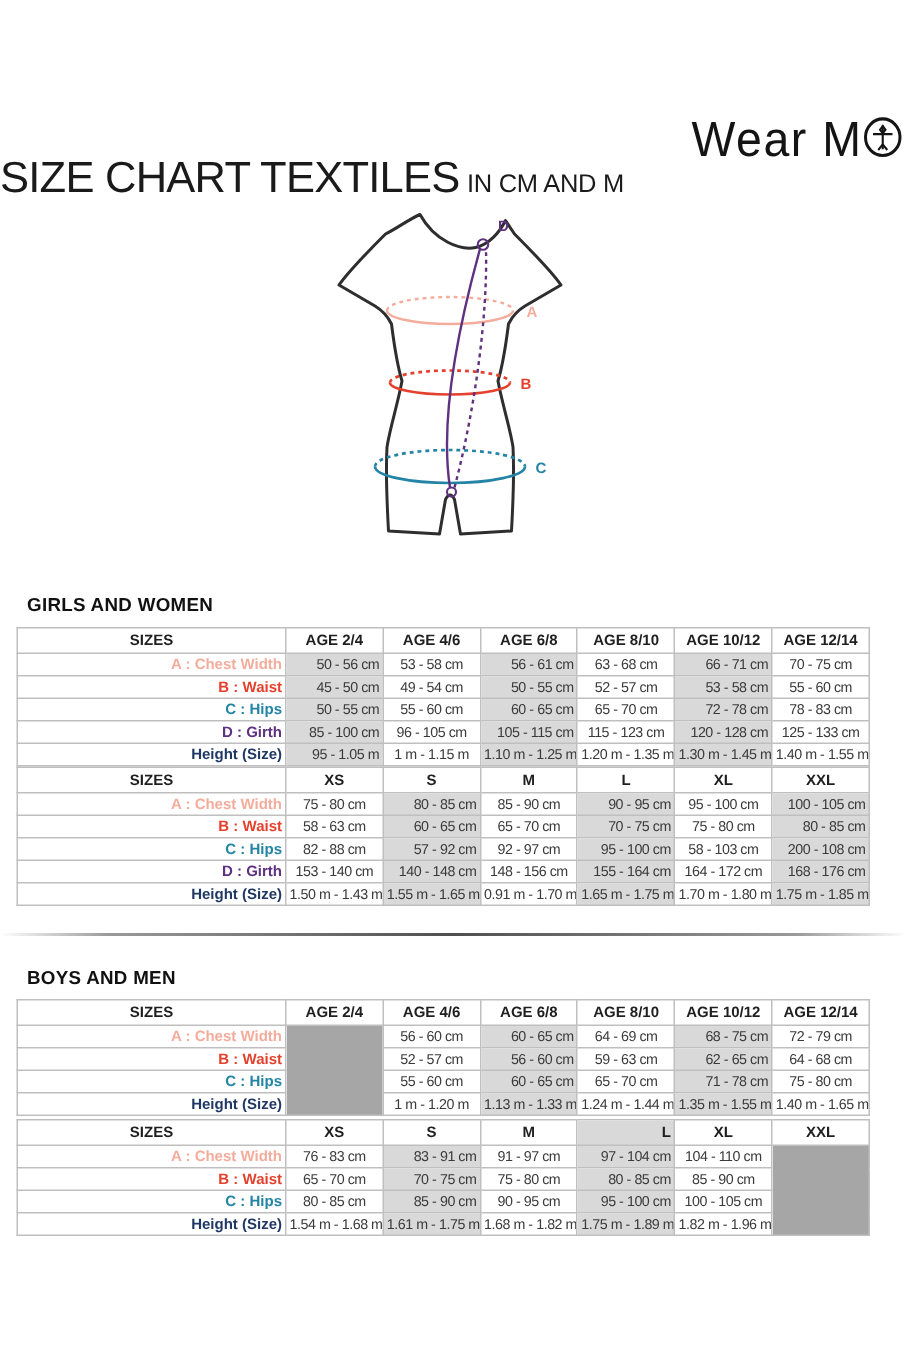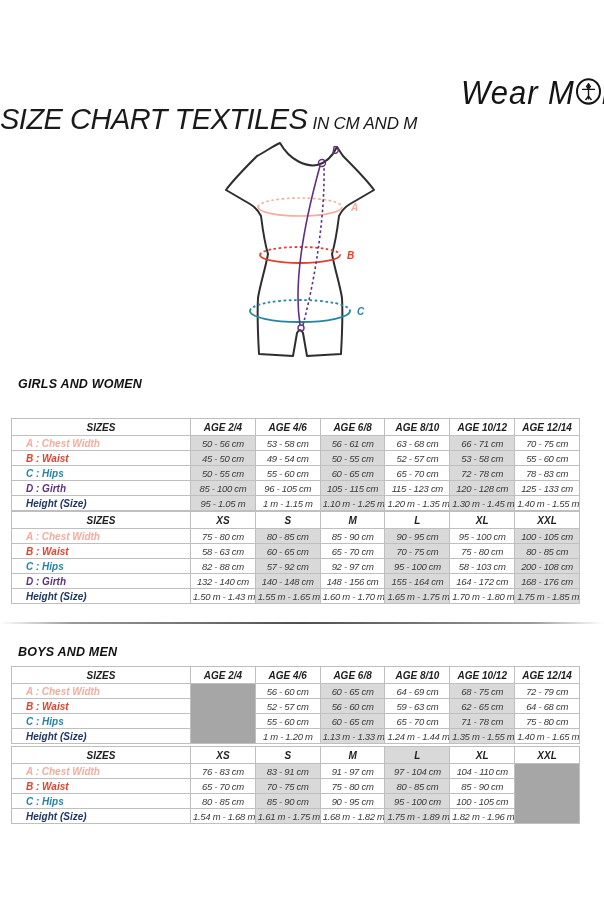--- a/index.html
+++ b/index.html
@@ -2,21 +2,20 @@
 <html style="--shade: #D9D9D9; --blank: #A6A6A6; --border: #BFBFBF;"><head>
 <meta charset="utf-8">
 <style>
   :root{
     --shade:#D9D9D9; --blank:#A6A6A6; --border:#BFBFBF;
   }
   html,body{margin:0;padding:0;background:#fff;}
   .page{
     position:relative;width:604px;height:906px;background:#fff;overflow:hidden;
     font-family:"Liberation Sans",sans-serif;
-    font-style:italic;
   }
   
   .title{
     position:absolute;left:0px;top:84px;white-space:nowrap;
     font-size:29px;color:#1a1a1a;font-weight:normal;letter-spacing:-0.5px;
   }
   .title .sub{font-size:17px;letter-spacing:-0.2px;margin-left:5px;}
   .logo{
     position:absolute;left:461px;top:74px;white-space:nowrap;
     font-size:31px;color:#141414;font-weight:normal;letter-spacing:1px;
@@ -24,36 +23,36 @@
   }
   .logo-o{
     display:inline-block;width:21px;height:21px;border:2px solid #141414;border-radius:50%;
     vertical-align:baseline;position:relative;top:1px;margin:0 1px;
   }
   .logo-o svg{position:absolute;left:-2px;top:-2px;}
   
   .figure{position:absolute;left:205px;top:140px;}
   
   .sec-title{position:absolute;left:18px;font-size:12.5px;font-weight:bold;color:#111;letter-spacing:0.2px;}
-  #sec0{top:377px;} #sec1{top:645px;}
+  #sec0{top:396px;} #sec1{top:645px;}
   
   .divider{
     position:absolute;left:0;top:622px;width:604px;height:1.6px;
     background:linear-gradient(to right, rgba(150,150,150,0) 0%, #9a9a9a 12%, #4f4f4f 50%, #9a9a9a 88%, rgba(150,150,150,0) 100%);
   }
   
   .t{position:absolute;left:11px;width:569px;}
   #t0{top:418px;} #t1{top:511px;} #t2{top:666px;} #t3{top:746px;}
   table{width:100%;border-collapse:collapse;table-layout:fixed;}
   th,td{border:1px solid var(--border);padding:0 2px;vertical-align:middle;overflow:hidden;}
   th{height:16px;font-size:10px;font-weight:bold;color:#1f1f1f;text-align:center;white-space:nowrap;}
   th:first-child{width:174px;}
   td{height:14px;font-size:9.5px;color:#3a3a3a;text-align:center;letter-spacing:-0.3px;white-space:nowrap;}
-  td.label{text-align:left;padding-left:14px;font-weight:bold;font-size:10px;letter-spacing:0;}
-  .shade{background:var(--shade);}
+  td.label{text-align:right;padding-left:14px;font-weight:bold;font-size:10px;letter-spacing:0;}
+  .shade{background:var(--shade);text-align:right;}
   .blank{background:var(--blank);}
 </style>
 </head>
 <body>
 
 <div class="page">
 
   <h1 class="title"><span>SIZE CHART TEXTILES</span><span class="sub">IN CM AND M</span></h1>
 
   <div class="logo"><span>Wear M</span><span class="logo-o"><svg width="25" height="25" viewBox="0 0 25 25">
@@ -208,32 +207,32 @@
             <td class="label" style="color: rgb(35, 132, 165);">C : Hips</td>
             <td>82 - 88 cm</td>
             <td class="shade">57 - 92 cm</td>
             <td>92 - 97 cm</td>
             <td class="shade">95 - 100 cm</td>
             <td>58 - 103 cm</td>
             <td class="shade">200 - 108 cm</td>
           </tr>
           <tr>
             <td class="label" style="color: rgb(95, 49, 128);">D : Girth</td>
-            <td>132 - 140 cm</td>
+            <td>153 - 140 cm</td>
             <td class="shade">140 - 148 cm</td>
             <td>148 - 156 cm</td>
             <td class="shade">155 - 164 cm</td>
             <td>164 - 172 cm</td>
             <td class="shade">168 - 176 cm</td>
           </tr>
           <tr>
             <td class="label" style="color: rgb(31, 56, 100);">Height (Size)</td>
             <td>1.50 m - 1.43 m</td>
             <td class="shade">1.55 m - 1.65 m</td>
-            <td>1.60 m - 1.70 m</td>
+            <td>0.91 m - 1.70 m</td>
             <td class="shade">1.65 m - 1.75 m</td>
             <td>1.70 m - 1.80 m</td>
             <td class="shade">1.75 m - 1.85 m</td>
           </tr>
         </tbody>
       </table>
     </div>
 
   <div class="divider"></div>
 

